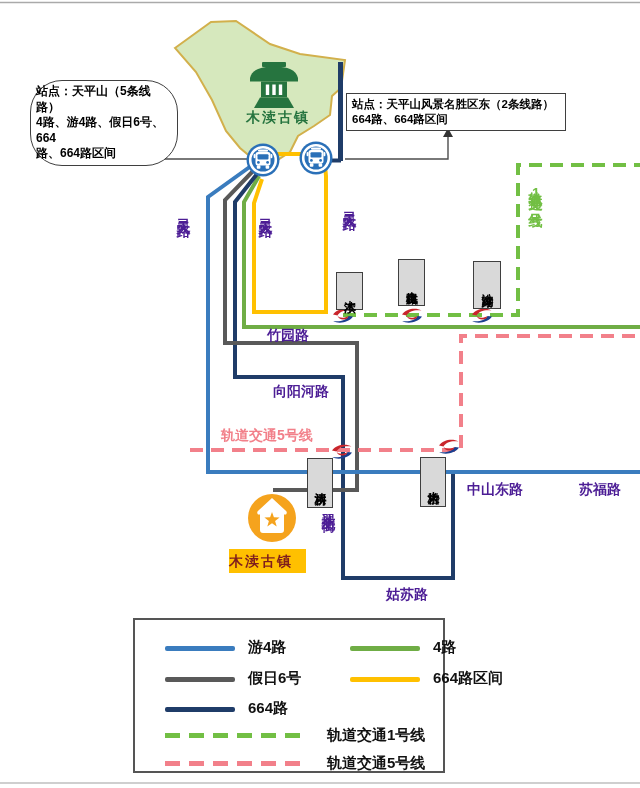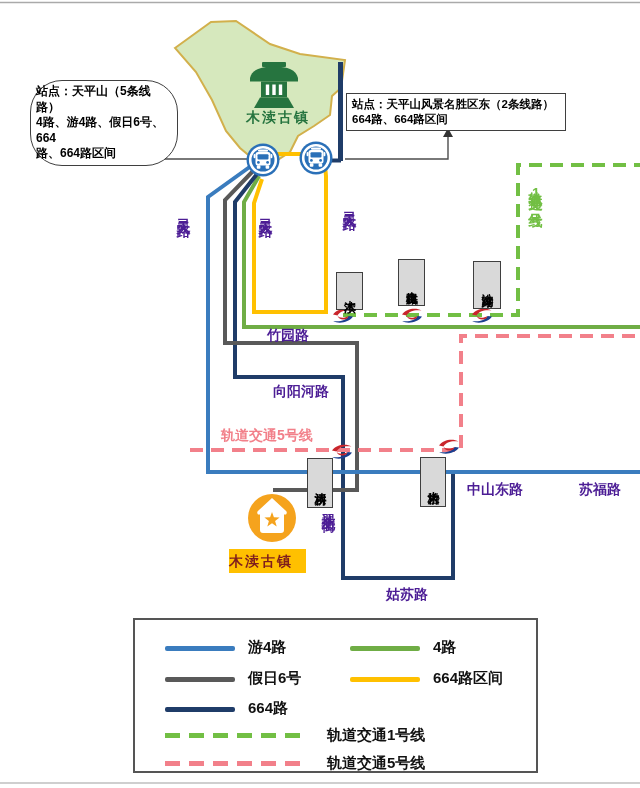--- a/index.html
+++ b/index.html
@@ -17,21 +17,21 @@
          justify-content:center;writing-mode:vertical-rl;text-orientation:upright;
          letter-spacing:1px;box-sizing:border-box;}
   .scenic-name{color:var(--temple);font-family:"DejaVu Serif",serif;font-weight:bold;
                font-size:14px;letter-spacing:2px;}
   .line1-lbl{color:var(--line1);}
   .line5-lbl{color:var(--line5);}
   .landmark-lbl{background:var(--label_yellow);color:#7f1d1d;text-align:left;
                 font-family:"DejaVu Serif",serif;font-weight:bold;font-size:14px;
                 line-height:24px;letter-spacing:2px;}
   
-  #legend{position:absolute;left:133px;top:618px;width:405px;height:155px;
+  #legend{position:absolute;left:133px;top:618px;width:312px;height:155px;
           border:2px solid #555;background:#fff;box-sizing:border-box;}
   .leg-lbl{position:absolute;font-size:15px;font-weight:bold;color:#111;white-space:nowrap;}
   .sw{position:absolute;width:70px;height:4.5px;border-radius:2px;}
   .swd{position:absolute;width:136px;height:5px;}
   .sw-you4{background:var(--you4);} .sw-r4{background:var(--r4);}
   .sw-jiari6{background:var(--jiari6);} .sw-r664q{background:var(--r664q);}
   .sw-r664{background:var(--r664);}
   .swd-line1{background:repeating-linear-gradient(90deg,var(--line1) 0 15px,transparent 15px 24px);}
   .swd-line5{background:repeating-linear-gradient(90deg,var(--line5) 0 15px,transparent 15px 24px);}
   

